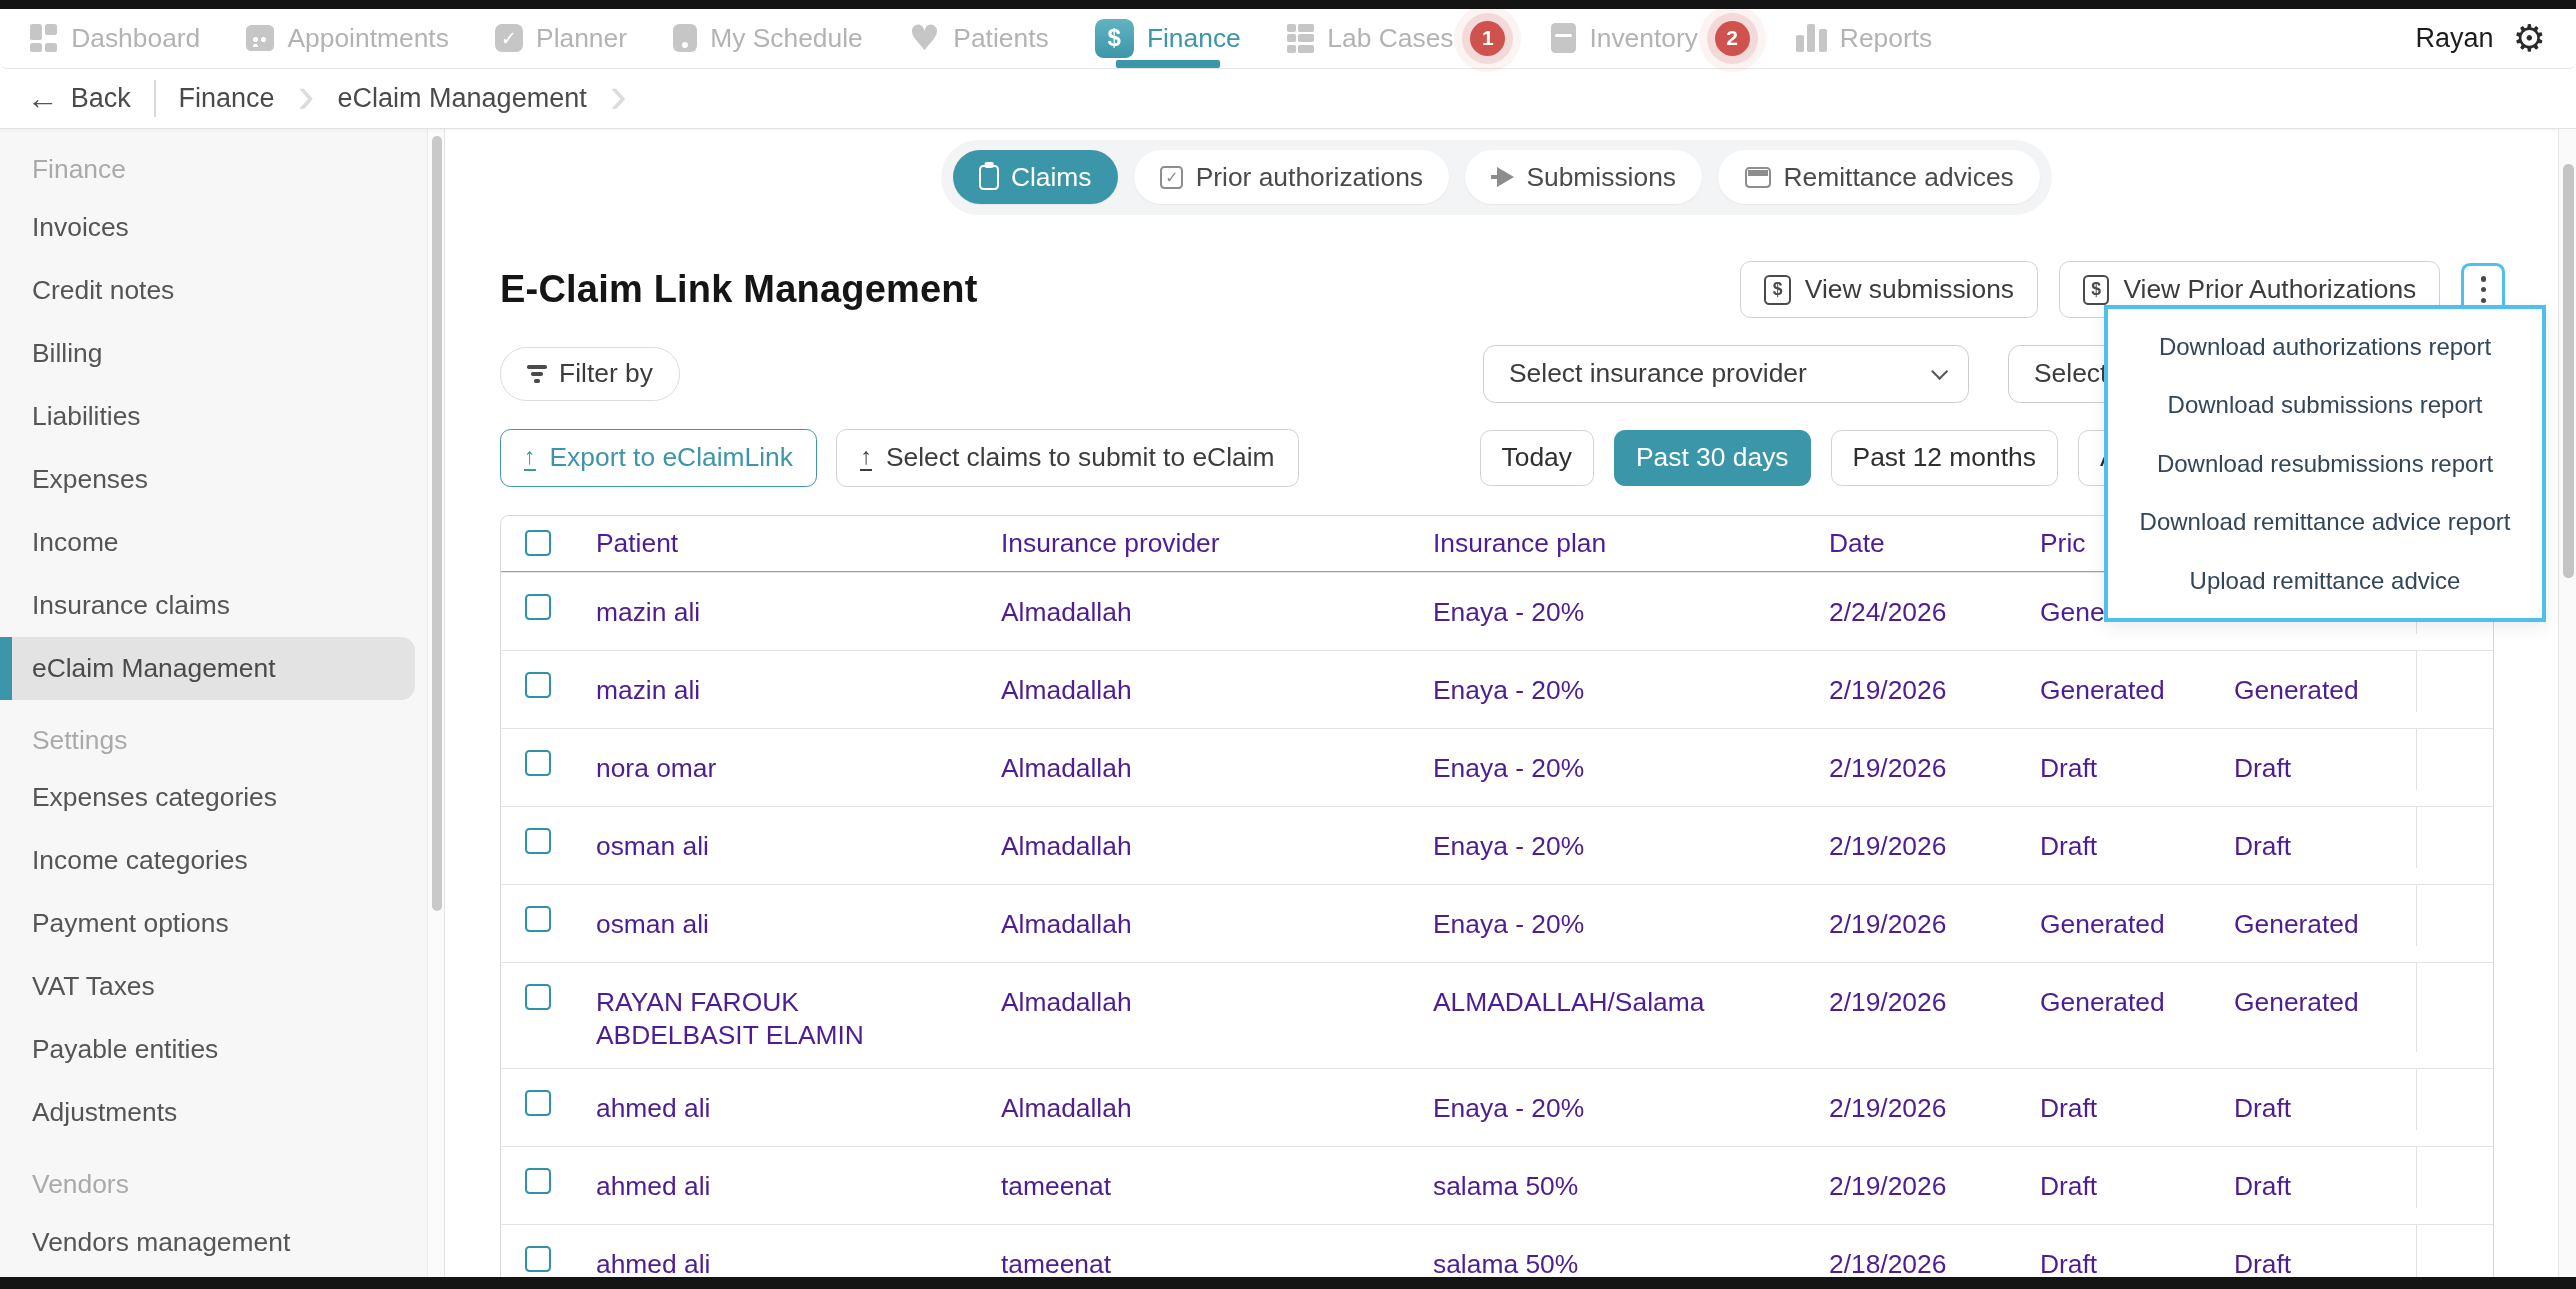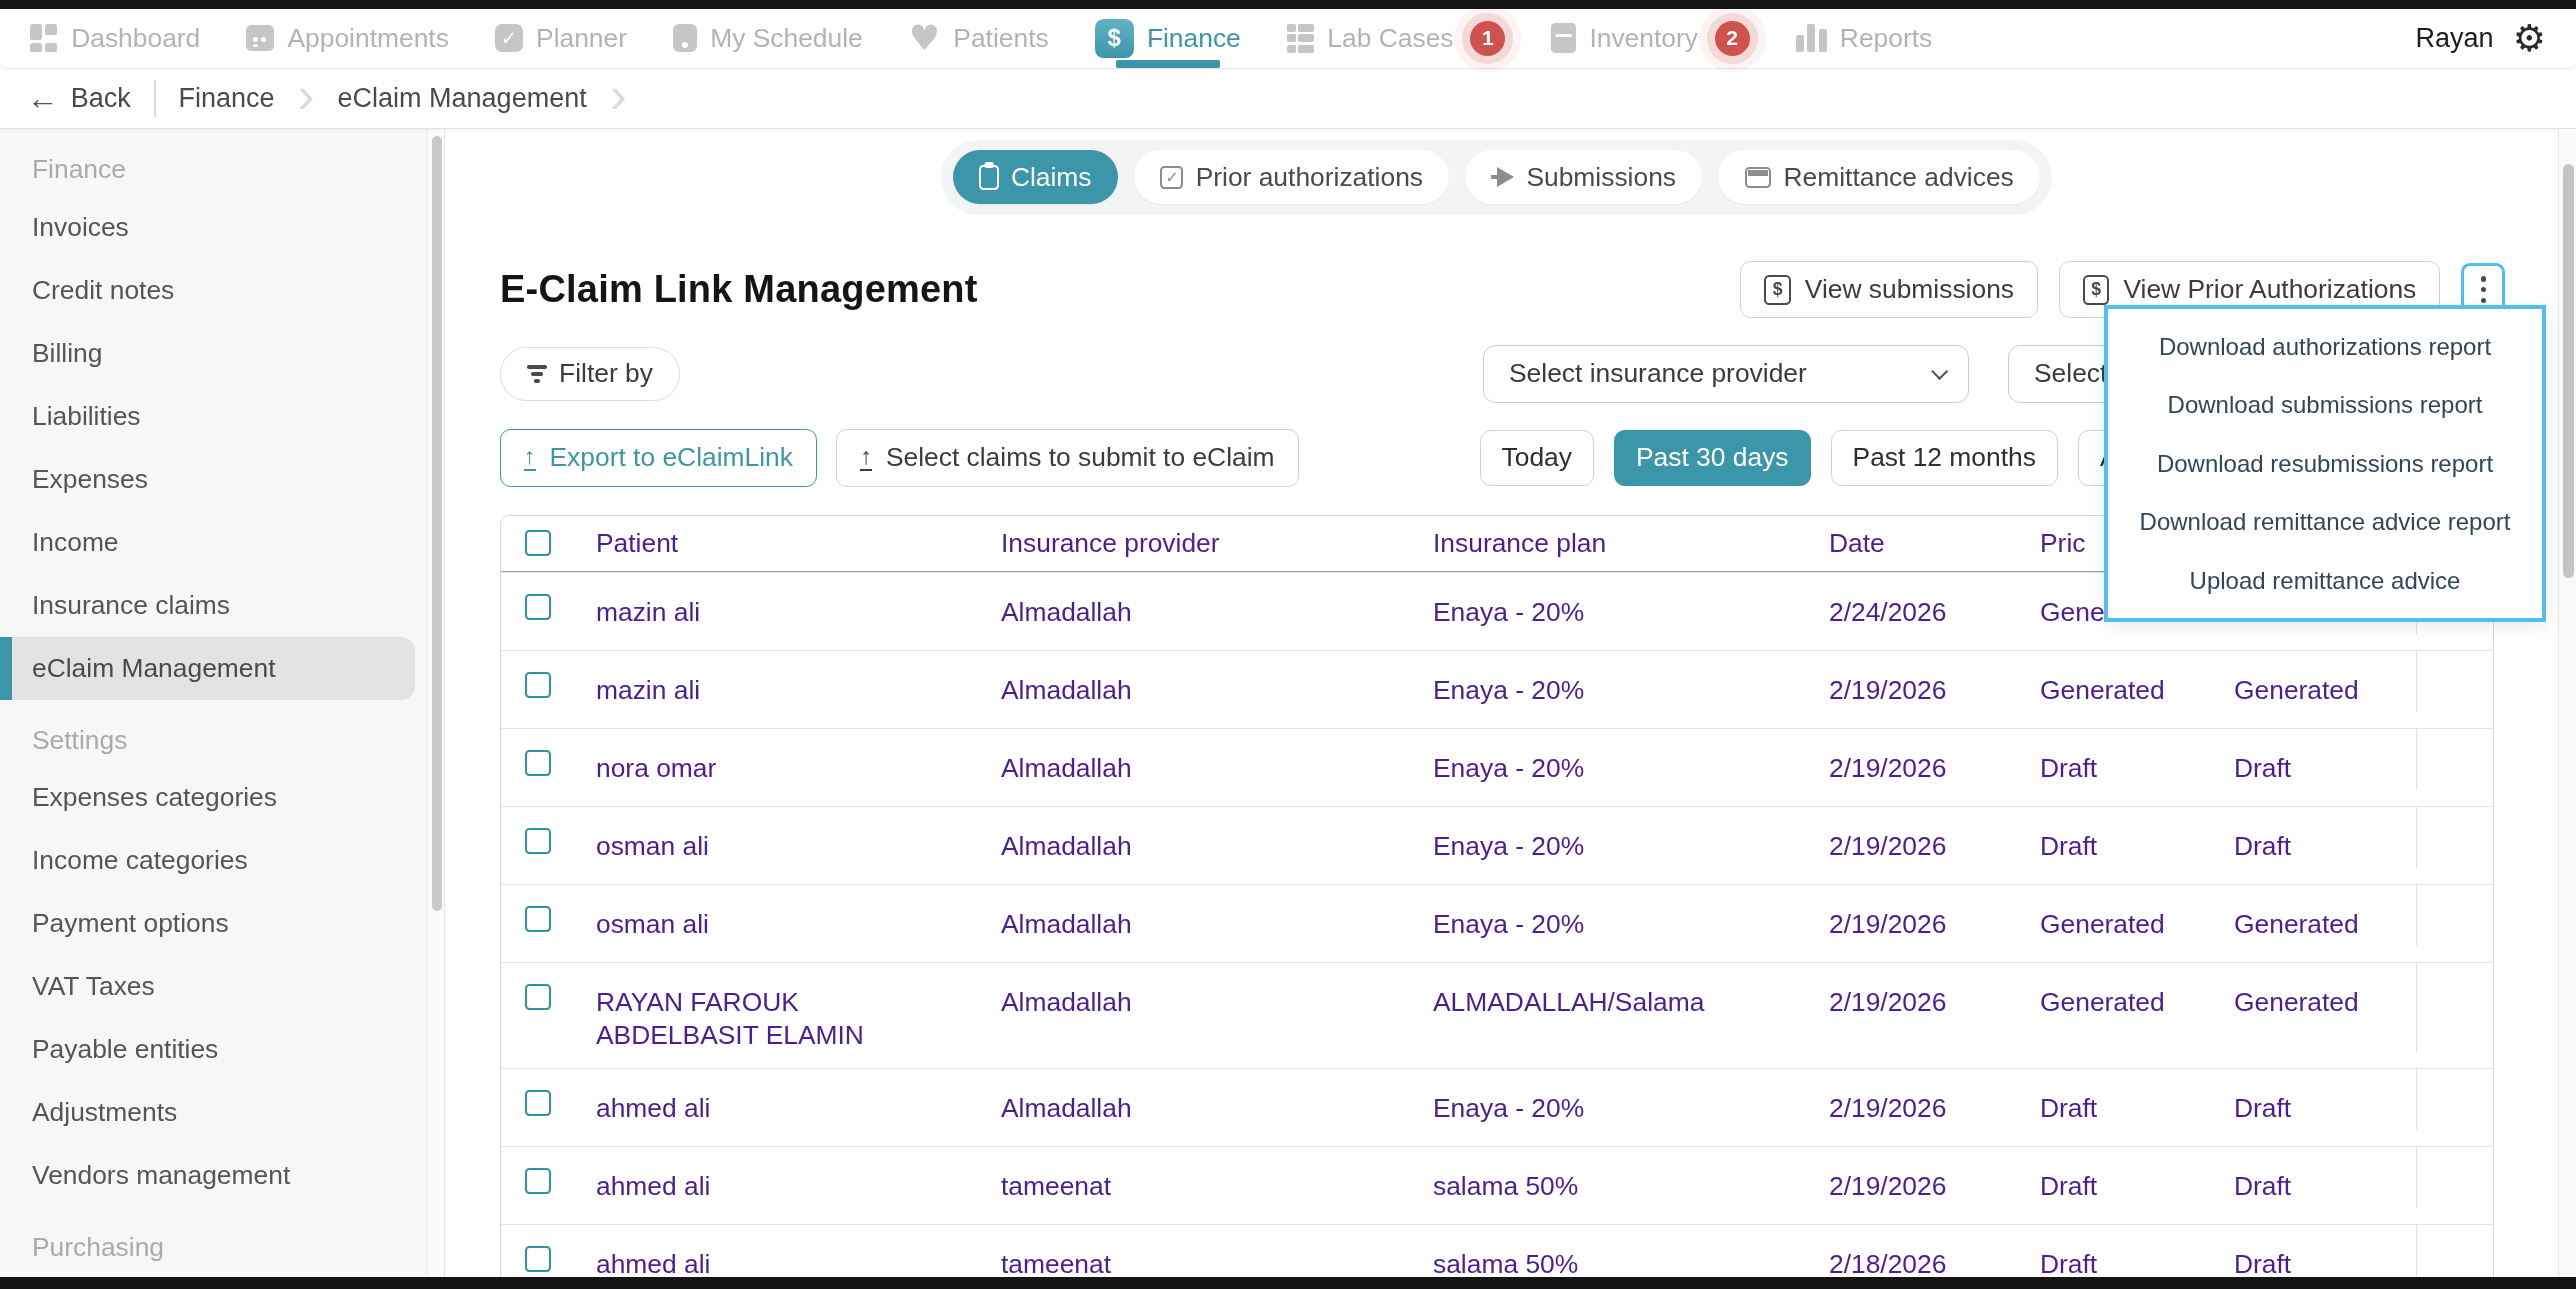--- a/index.html
+++ b/index.html
@@ -256,20 +256,21 @@
     <div class="sb-item">Income</div>
     <div class="sb-item">Insurance claims</div>
     <div class="sb-item selected">eClaim Management</div>
     <div class="sb-header">Settings</div>
     <div class="sb-item">Expenses categories</div>
     <div class="sb-item">Income categories</div>
     <div class="sb-item">Payment options</div>
     <div class="sb-item">VAT Taxes</div>
     <div class="sb-item">Payable entities</div>
     <div class="sb-item">Adjustments</div>
+    <div class="sb-header">Vendors</div>
     <div class="sb-item">Vendors management</div>
     <div class="sb-header">Purchasing</div>
     <div class="sb-scroll">
       <div class="sb-thumb"></div>
     </div>
   </aside>
 
   <main class="main">
 
     <div class="tabs-wrap">

